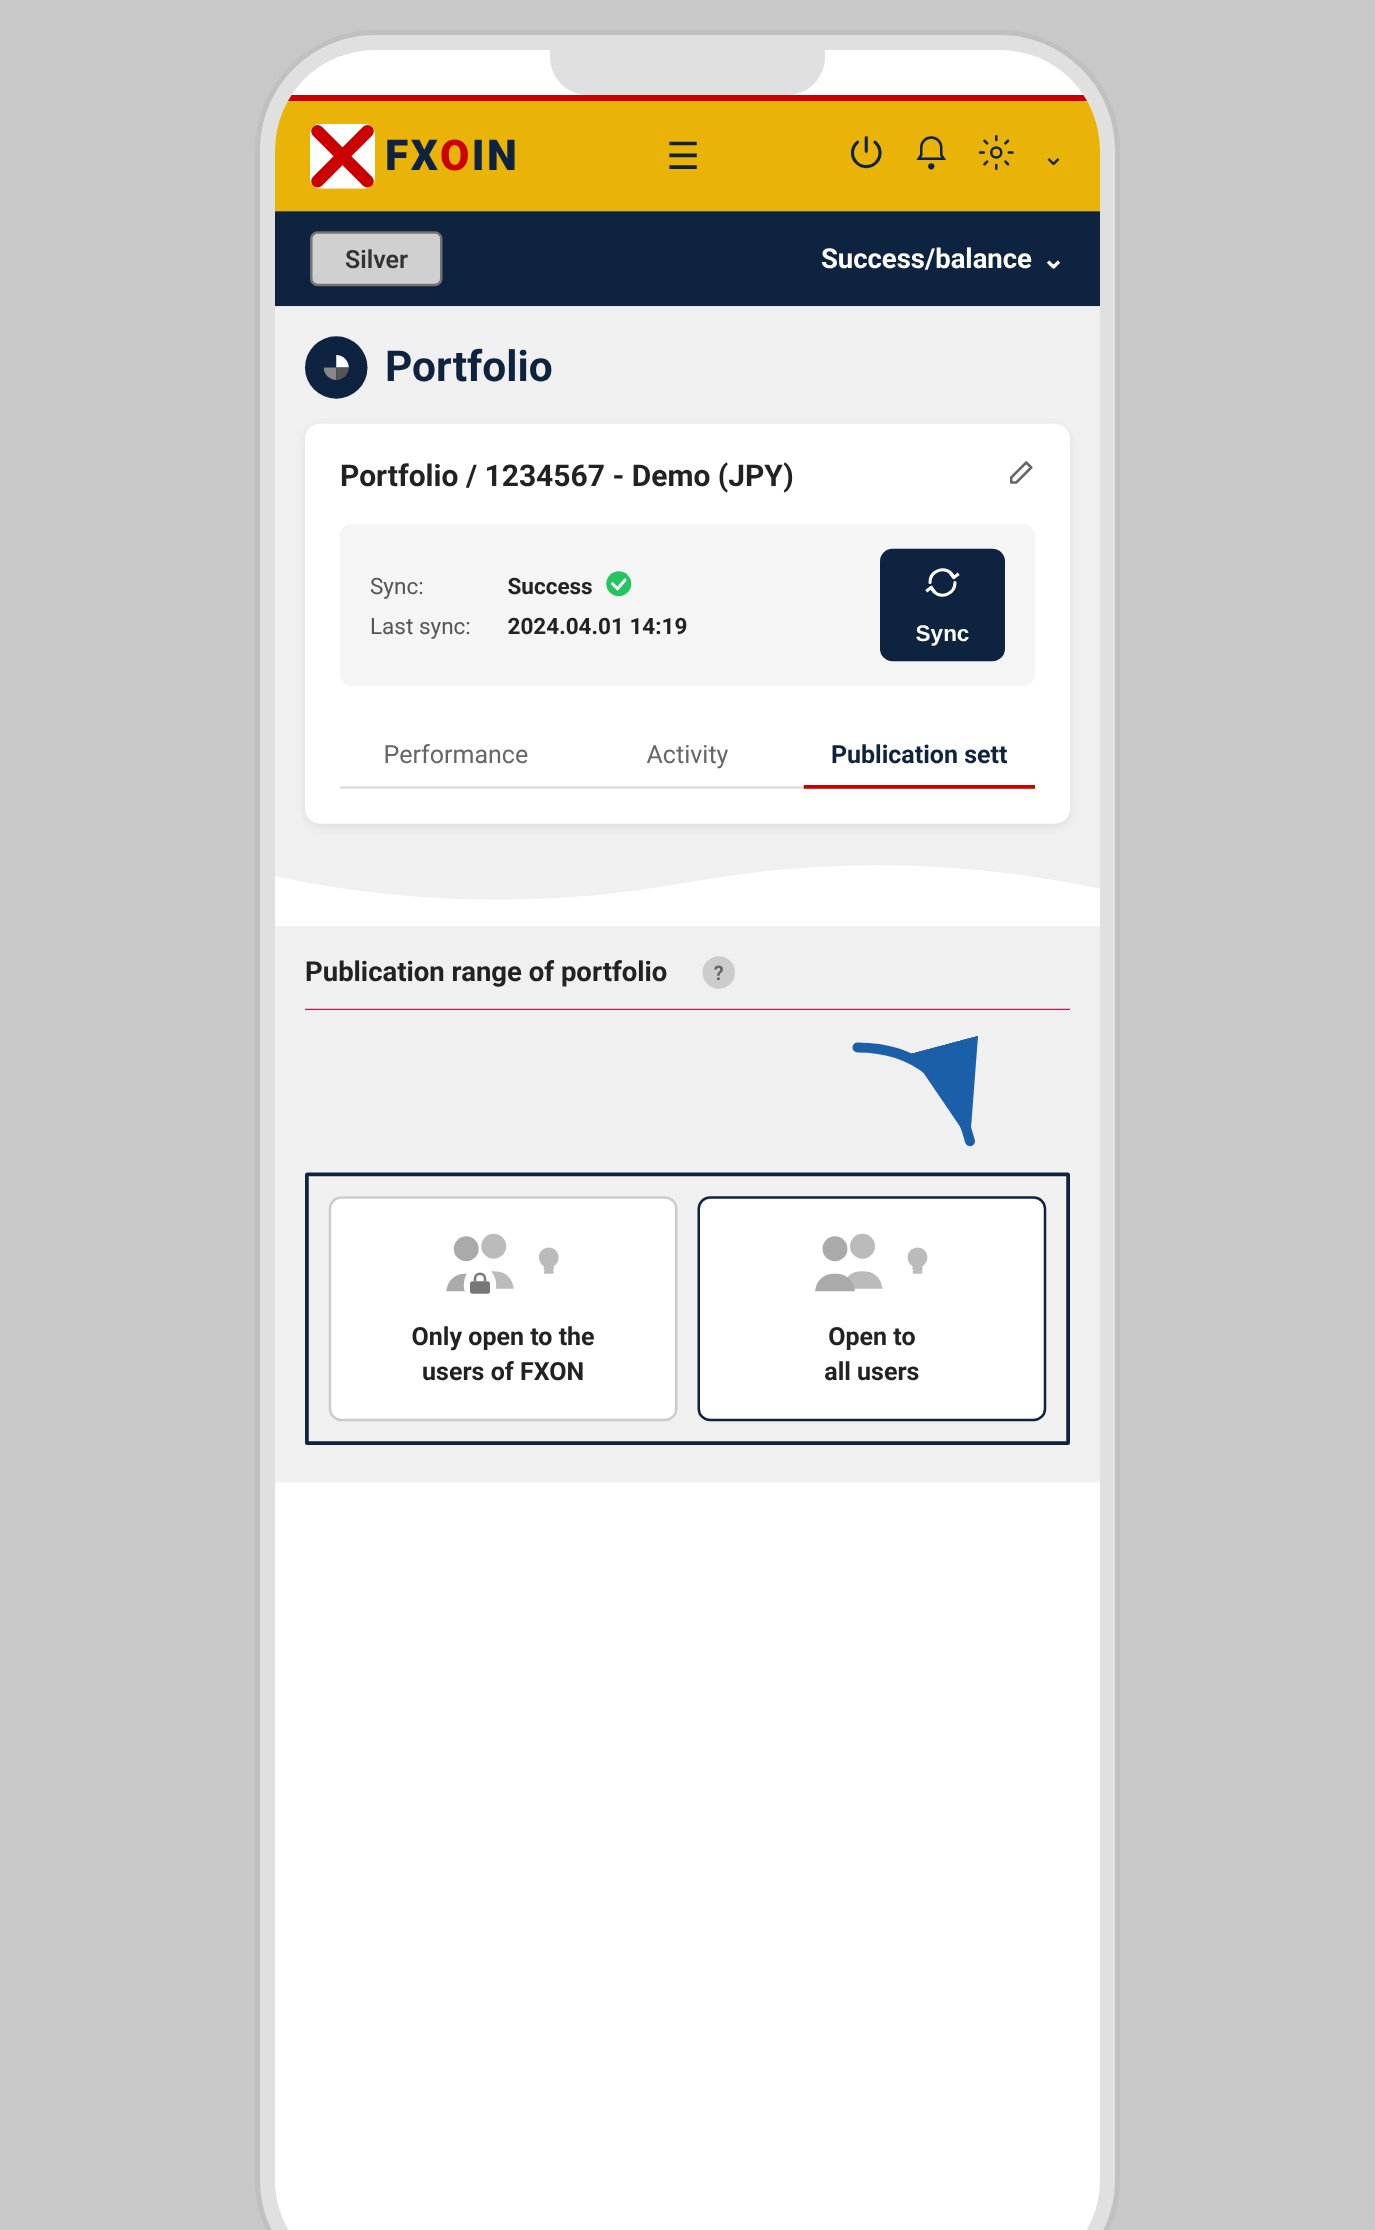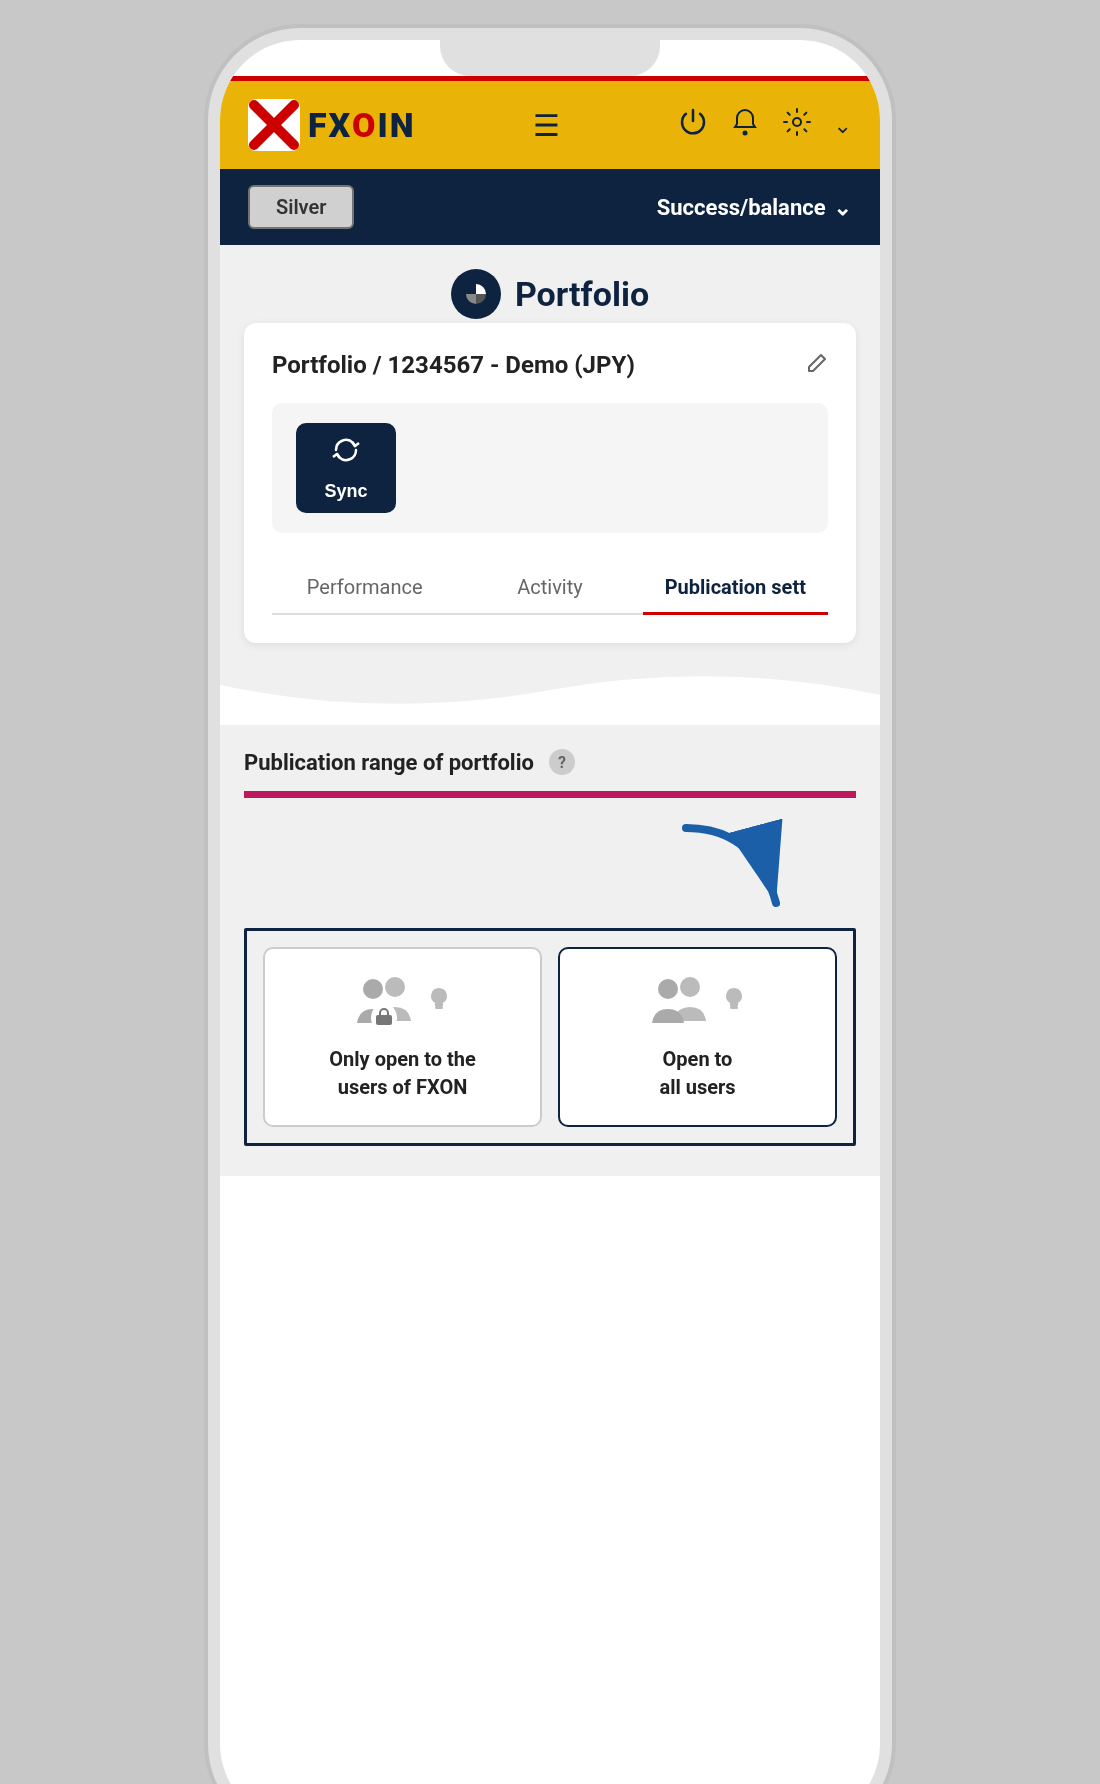--- a/index.html
+++ b/index.html
@@ -116,22 +116,21 @@
     
     .main-content {
       background: #f0f0f0;
       padding: 24px 24px;
     }
 
     .section-title {
       display: flex;
       align-items: center;
       gap: 14px;
-      margin-bottom: 4px;
-      justify-content: center;
+      margin-bottom: 20px;
     }
 
     .section-title-icon {
       width: 50px;
       height: 50px;
       background: #0d2340;
       border-radius: 50%;
       display: flex;
       align-items: center;
       justify-content: center;
@@ -279,23 +278,23 @@
 
     
     .pub-section {
       background: #f0f0f0;
       padding: 0 24px 30px;
     }
 
     .pub-range-header {
       display: flex;
       align-items: center;
-      gap: 15px;
+      gap: 28px;
       padding: 24px 0 16px;
-      border-bottom: 7px solid #be185d;
+      border-bottom: 1px solid #be185d;
       margin-bottom: 20px;
     }
 
     .pub-range-title {
       font-size: 22px;
       font-weight: 700;
       color: #222;
     }
 
     .help-icon {
@@ -443,20 +442,36 @@
       <div class="portfolio-header">
         <div class="portfolio-title">Portfolio / 1234567 - Demo (JPY)</div>
         <span class="edit-icon">
           <svg width="22" height="22" viewBox="0 0 22 22" fill="none">
             <path d="M15 3l4 4L7 19H3v-4L15 3z" stroke="#666" stroke-width="2" fill="none" stroke-linejoin="round"></path>
           </svg>
         </span>
       </div>
 
       <div class="sync-section">
+        <div class="sync-info">
+          <div class="sync-row">
+            <span class="sync-label">Sync:</span>
+            <span class="sync-value">Success</span>
+            <span class="sync-check">
+              <svg width="22" height="22" viewBox="0 0 22 22">
+                <circle cx="11" cy="11" r="10" fill="#22c55e"></circle>
+                <path d="M6 11l4 4 6-7" stroke="#fff" stroke-width="2.5" stroke-linecap="round" stroke-linejoin="round" fill="none"></path>
+              </svg>
+            </span>
+          </div>
+          <div class="sync-row">
+            <span class="sync-label">Last sync:</span>
+            <span class="sync-value">2024.04.01 14:19</span>
+          </div>
+        </div>
 
         <button class="sync-button">
           <span class="sync-button-icon">
             <svg width="32" height="32" viewBox="0 0 32 32" fill="none">
               <path d="M6 16a10 10 0 0 1 17-7.2L25 12M26 16a10 10 0 0 1-17 7.2L7 20" stroke="#fff" stroke-width="2.5" stroke-linecap="round" fill="none"></path>
               <polyline points="22,8 25,12 29,9" stroke="#fff" stroke-width="2.5" stroke-linejoin="round" fill="none"></polyline>
               <polyline points="10,24 7,20 3,23" stroke="#fff" stroke-width="2.5" stroke-linejoin="round" fill="none"></polyline>
             </svg>
           </span>
           <span>Sync</span>

